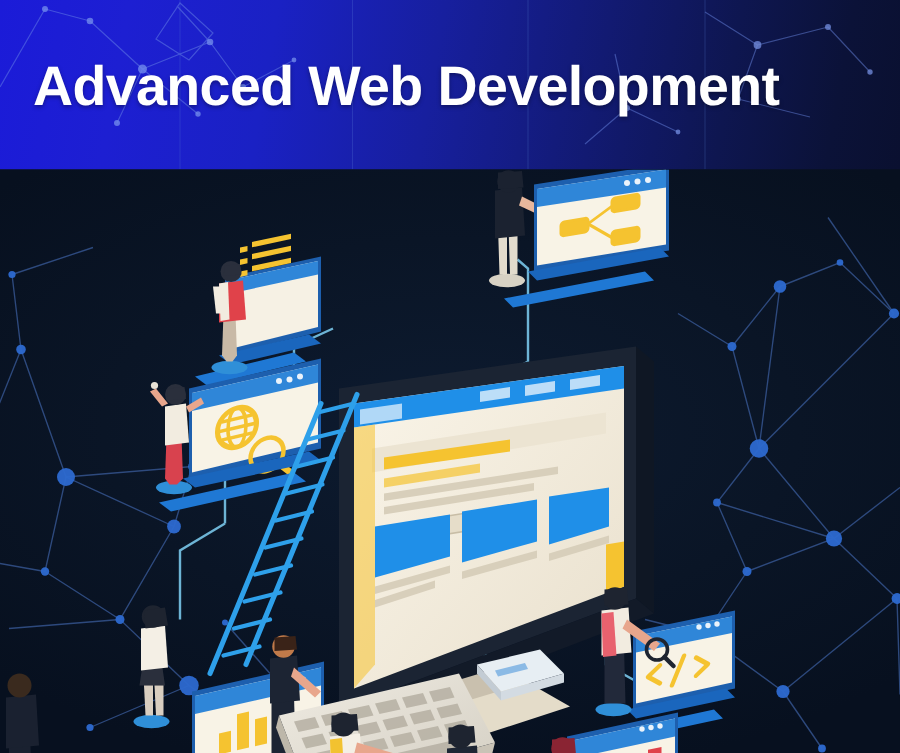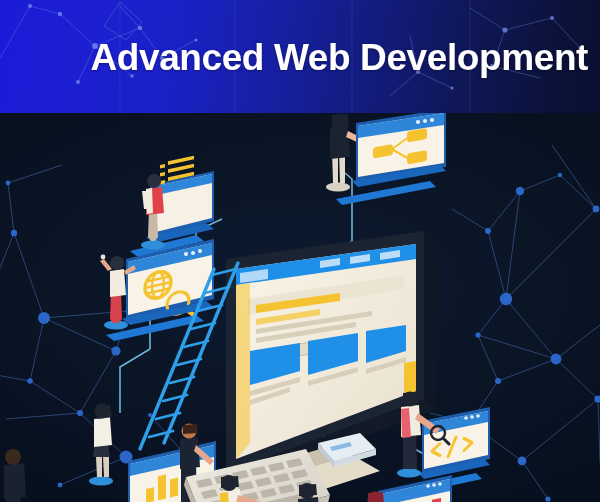--- a/index.html
+++ b/index.html
@@ -5,21 +5,20 @@
   html,body{margin:0;padding:0;background:#0a1424;}
   body{
     font-family:"Liberation Sans", sans-serif;
     -webkit-font-smoothing:antialiased;
   }
   #stage{
     position:relative;
     width:600px;height:502px;
     overflow:hidden;
     background:#081020;
-    text-align:right;
   }
 
   
   #banner{
     position:absolute;left:0;top:0;width:600px;height:113px;
     background:linear-gradient(100deg,#1b1bd8 0%,#1d1fd2 14%,#1a21c4 30%,#171f9e 48%,#121a72 66%,#0e1650 80%,#0b1238 92%,#0a1030 100%);
     overflow:hidden;
   }
   #banner .bnet{position:absolute;left:0;top:0;width:600px;height:113px;opacity:.85;}
   #banner-title{

